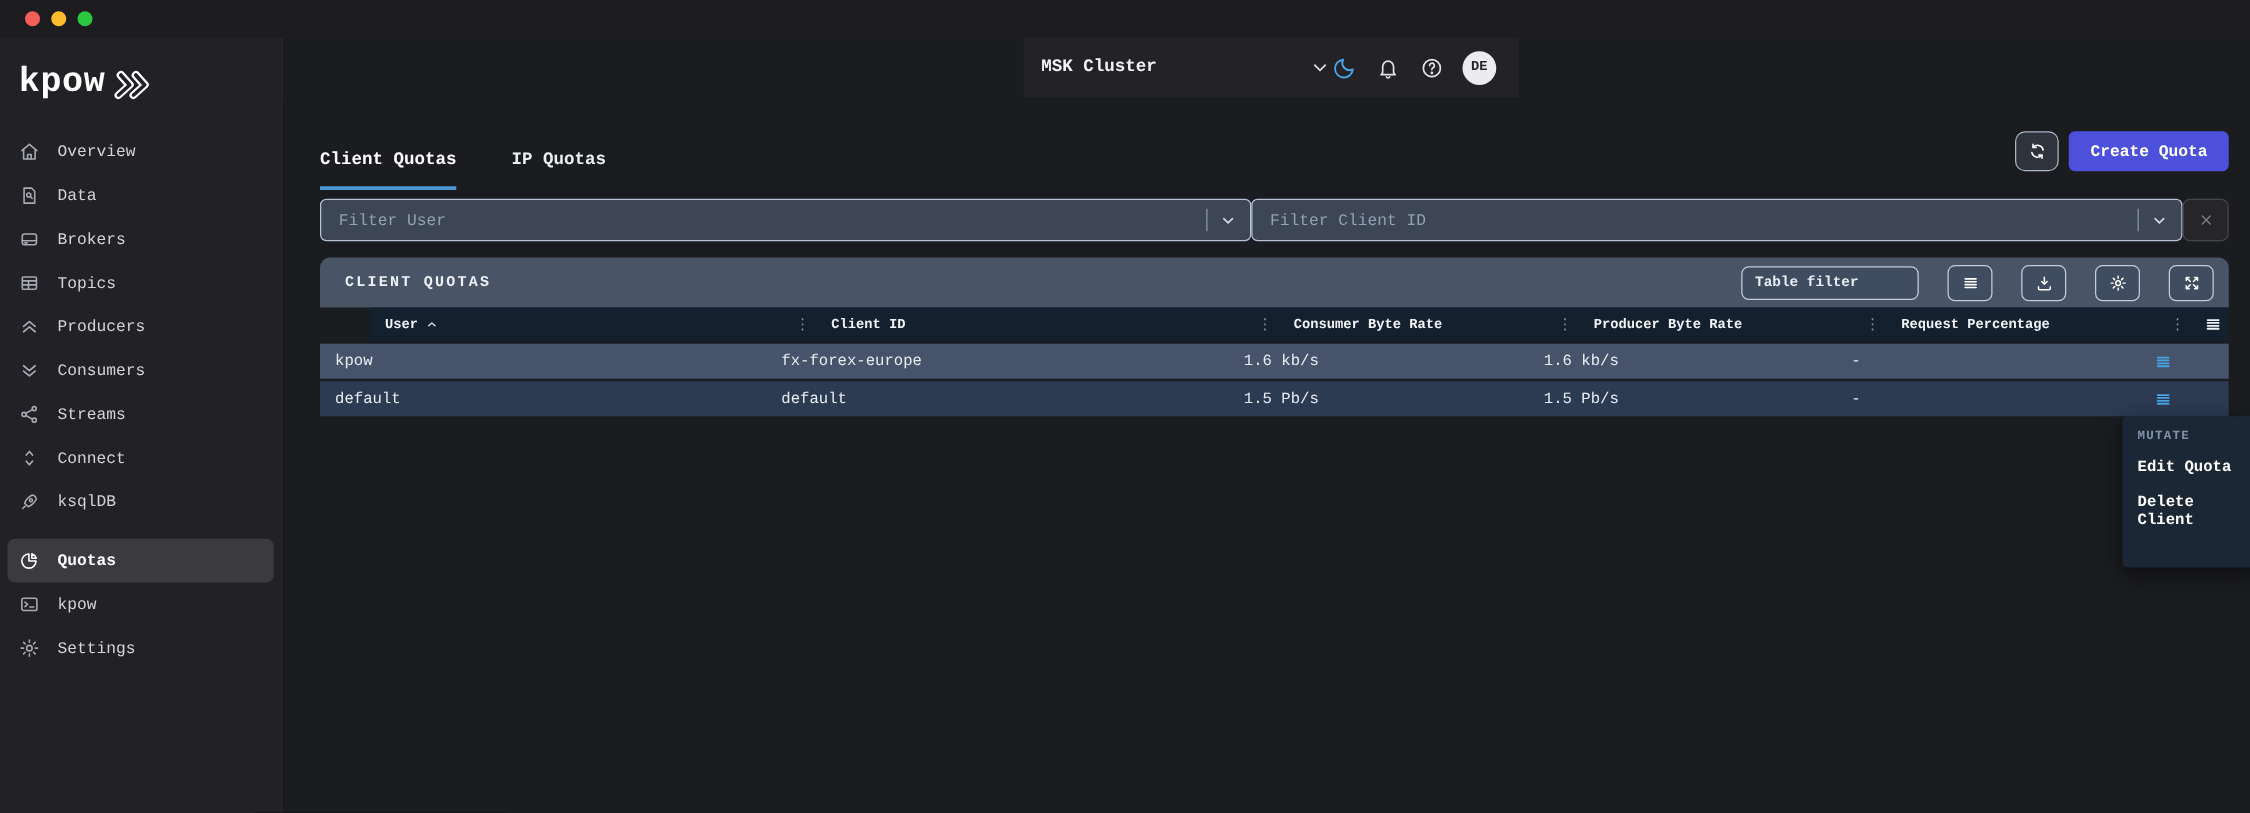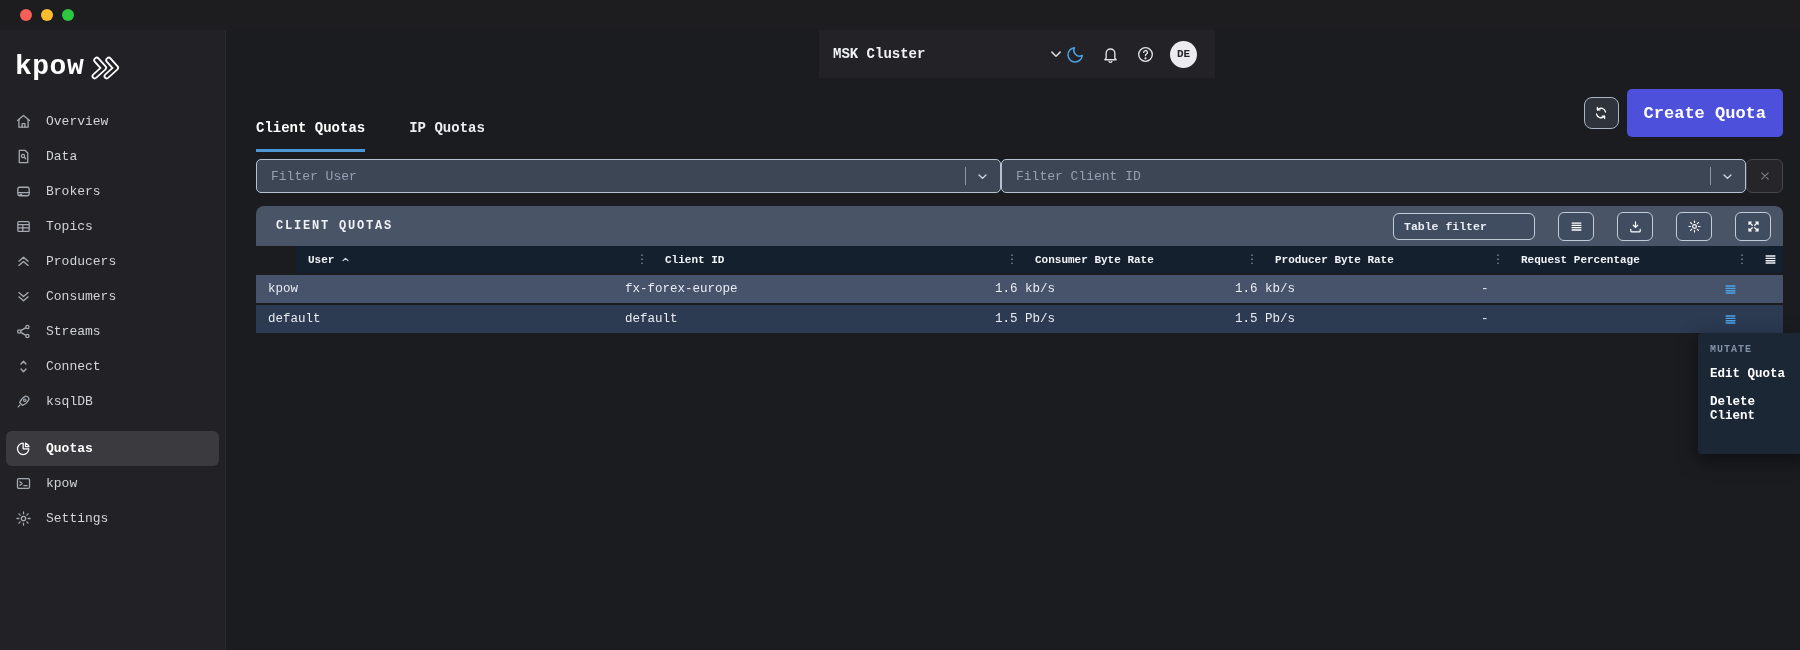--- a/index.html
+++ b/index.html
@@ -49,22 +49,22 @@
 
   .tabs-row{display:flex;align-items:flex-end;justify-content:space-between;height:74px;}
   .tabs{display:flex;}
   .tab{font-size:14px;font-weight:700;color:#eceef1;padding-bottom:13px;border-bottom:3px solid transparent;
        margin-right:44px;cursor:pointer;}
   .tab.active{color:#fff;border-bottom-color:#4d96d6;}
   .tabs-actions{display:flex;align-items:center;gap:8px;margin-bottom:15px;}
   .btn-refresh{width:35px;height:32px;background:#2e333c;border:1.5px solid #a9b5c5;border-radius:8px;
                display:flex;align-items:center;justify-content:center;color:#fff;cursor:pointer;}
   .btn-refresh svg{width:16px;height:16px;}
-  .btn-create{height:48px;padding:0 17px;background:#4c50db;border:none;border-radius:5px;color:#fff;
-              font-size:17px;font-weight:700;font-family:inherit;cursor:pointer;}
+  .btn-create{height:32px;padding:0 17px;background:#4c50db;border:none;border-radius:5px;color:#fff;
+              font-size:13px;font-weight:700;font-family:inherit;cursor:pointer;}
 
   .filters-row{display:flex;gap:0;margin-top:7px;height:34px;}
   .filter-select{flex:1;display:flex;align-items:center;background:#3d4654;border:1.5px solid #b6c2d2;
                  border-radius:5px;padding:0 10px 0 4px;cursor:pointer;}
   .filter-input{flex:1;background:transparent;border:none;outline:none;color:#cfd8e4;
                 font-size:13px;font-family:inherit;padding:0 10px;}
   .filter-input::placeholder{color:#94a1b3;}
   .fs-divider{width:1px;height:18px;background:#8a97a8;margin-right:9px;}
   .fs-chev{color:#cfd9e6;display:flex;}
   .fs-chev svg{width:15px;height:15px;}

